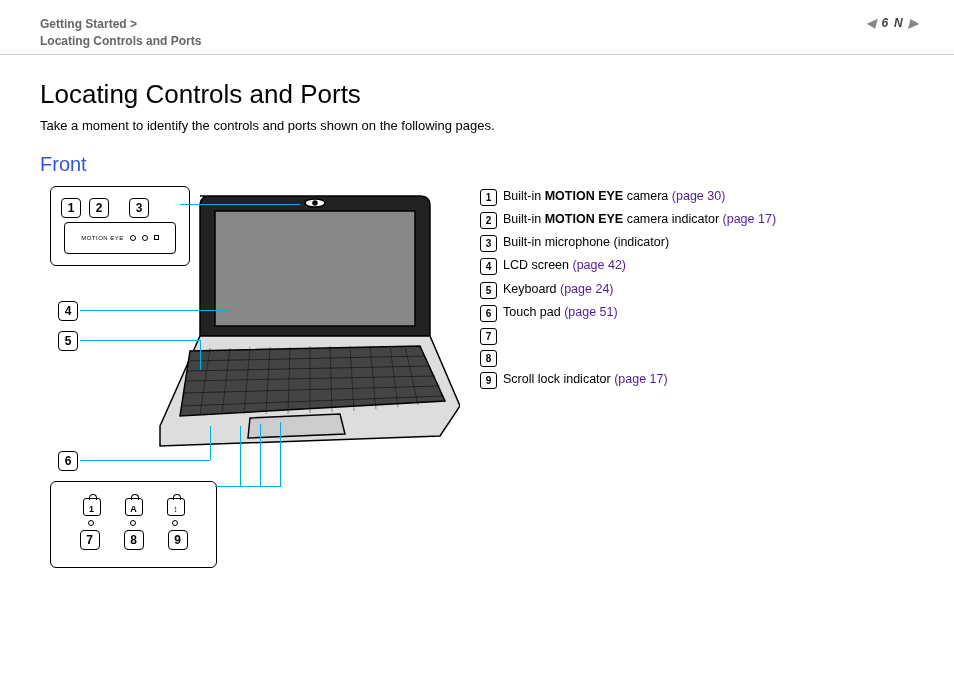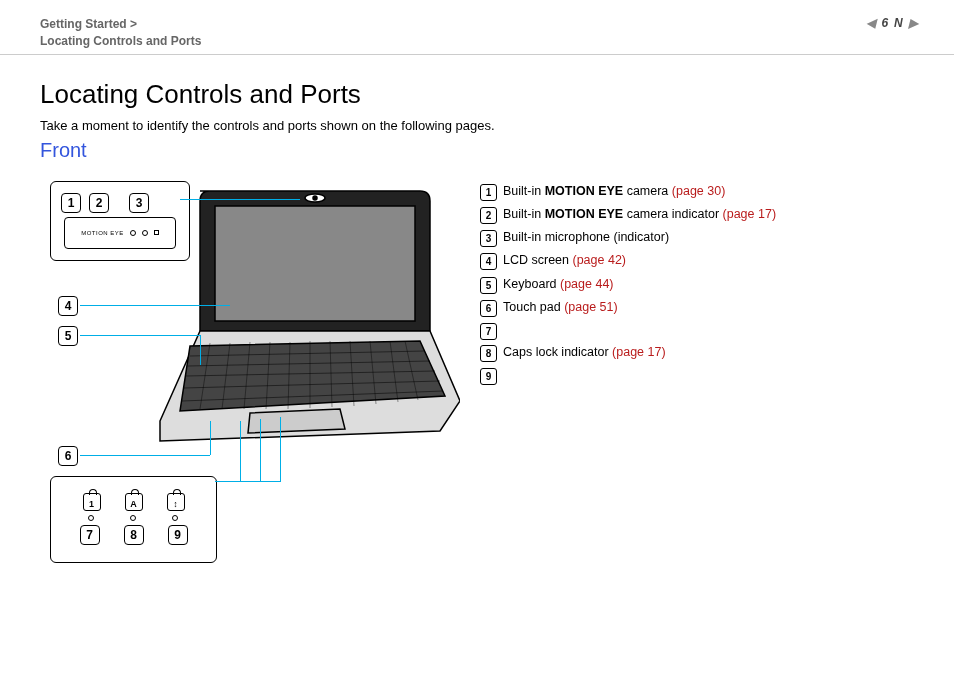--- a/index.html
+++ b/index.html
@@ -42,27 +42,27 @@
   .content {
     padding: 24px 40px 0 40px;
   }
   h1 {
     font-size: 26px;
     font-weight: normal;
     margin: 0 0 8px 0;
   }
   .intro {
     font-size: 13px;
-    margin: 0 0 6px 0;
+    margin: 0 0 20px 0;
   }
   h2 {
     font-size: 20px;
     font-weight: normal;
     color: #3355dd;
-    margin: 0 0 19px 0;
+    margin: 0 0 10px 0;
   }
   .main-row {
     display: flex;
     align-items: flex-start;
     gap: 40px;
   }
   .figure {
     width: 400px;
     height: 400px;
     position: relative;
@@ -140,21 +140,21 @@
   }
   .legend .num-label {
     width: 15px;
     height: 15px;
     font-size: 10px;
     border-radius: 3px;
     flex-shrink: 0;
     margin-top: 3px;
   }
   .legend a, .page-ref {
-    color: #b91c1c;
+    color: #4c1d95;
     text-decoration: none;
   }
   .bold { font-weight: bold; }
   .led {
     width:4px; height:4px; border:1px solid #000; border-radius:50%;
     display:inline-block;
   }
 </style>
 </head>
 <body>
@@ -290,32 +290,32 @@
         <div class="legend-item">
           <span class="num-label">3</span>
           <span>Built-in microphone (indicator)</span>
         </div>
         <div class="legend-item">
           <span class="num-label">4</span>
           <span>LCD screen <a class="page-ref">(page 42)</a></span>
         </div>
         <div class="legend-item">
           <span class="num-label">5</span>
-          <span>Keyboard <a class="page-ref">(page 44)</a></span>
+          <span>Keyboard <a class="page-ref">(page 24)</a></span>
         </div>
         <div class="legend-item">
           <span class="num-label">6</span>
           <span>Touch pad <a class="page-ref">(page 51)</a></span>
         </div>
         <div class="legend-item">
           <span class="num-label">7</span>
         </div>
         <div class="legend-item">
           <span class="num-label">8</span>
-          <span>Caps lock indicator <a class="page-ref">(page 17)</a></span>
         </div>
         <div class="legend-item">
           <span class="num-label">9</span>
+          <span>Scroll lock indicator <a class="page-ref">(page 17)</a></span>
         </div>
       </div>
 
   </div>
 </div>
 
 </body></html>

